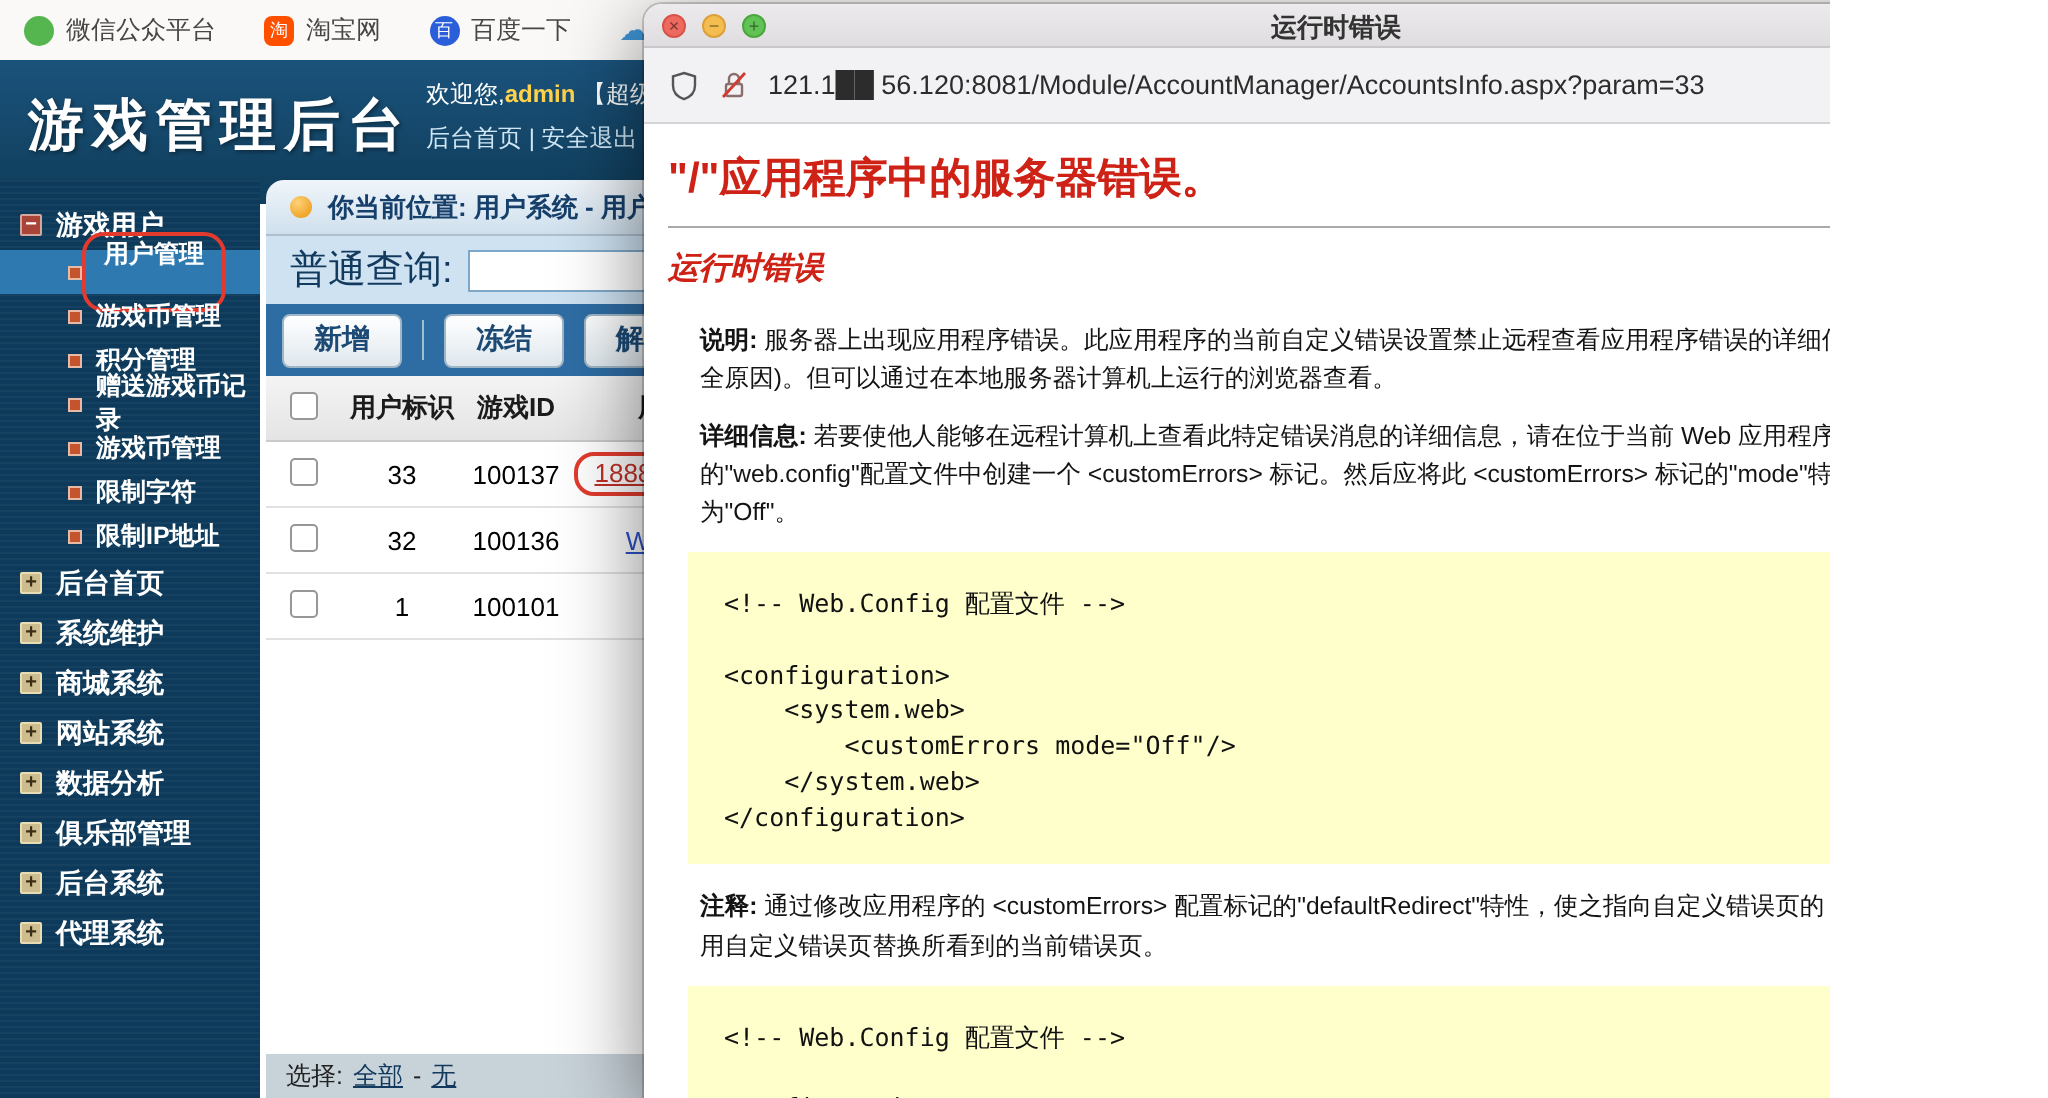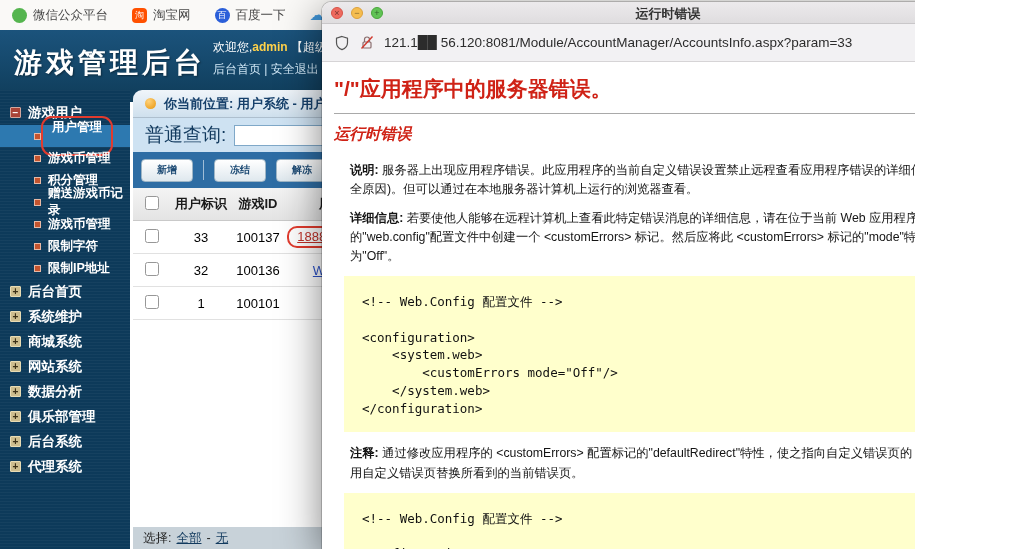--- a/index.html
+++ b/index.html
@@ -54,21 +54,21 @@
     background:linear-gradient(#f0f5fa,#cfe0ed); border-radius:9px 0 0 0; border-bottom:1px solid #aebfce;
     display:flex; align-items:center; gap:8px; padding-left:12px; font-size:13px; font-weight:bold; color:#16406b; }
   .crumb-dot { width:11px; height:11px; border-radius:50%; background:radial-gradient(circle at 35% 30%, #ffd27a, #e8940a); flex:0 0 auto; }
   .query-row { position:absolute; top:28px; left:3px; width:891px; height:34px; background:#cee2f2;
     display:flex; align-items:center; gap:8px; padding-left:12px; }
   .query-row label { font-size:19px; font-weight:normal; color:#123a5e;text-align:right; }
   .query-row input { width:430px; height:21px; border:1px solid #7fa8c8; background:#fff; font-size:12px; padding:0 4px; }
   .action-bar { position:absolute; top:62px; left:3px; width:891px; height:36px; background:#2e6da4;
     display:flex; align-items:center; gap:10px; padding-left:8px; }
   .abtn { padding:3px 15px 4px; border-radius:4px; background:linear-gradient(#ffffff,#dfe8ee);
-    border:1px solid #9fb6c6; color:#1c4a74; font-weight:bold; font-size:10px; cursor:pointer; white-space:nowrap; }
+    border:1px solid #9fb6c6; color:#1c4a74; font-weight:bold; font-size:14px; cursor:pointer; white-space:nowrap; }
   .asep { width:1px; height:20px; background:rgba(255,255,255,.55); }
 
   .utable { position:absolute; top:98px; left:3px; width:891px; }
   .trow { display:flex; align-items:center; height:33px; border-bottom:1px solid #e1e1e1; background:#fff; }
   .trow.head { background:linear-gradient(#f4f4f4,#e4e4e4); border-bottom:1px solid #c9c9c9; font-weight:bold; color:#1b1b1b; }
   .tc { font-size:13px; text-align:center; }
   .tc.c0 { width:38px; } .tc.c1 { width:60px; } .tc.c2 { width:54px; } .tc.c3 { width:120px; }
   .cb { display:inline-block; width:14px; height:14px; border:1.5px solid #979797; border-radius:2.5px; background:#fff; cursor:pointer; }
   .alink { color:#2d52c8; text-decoration:underline; font-size:13px; cursor:pointer; }
   .alink.red { color:#c03028; }

